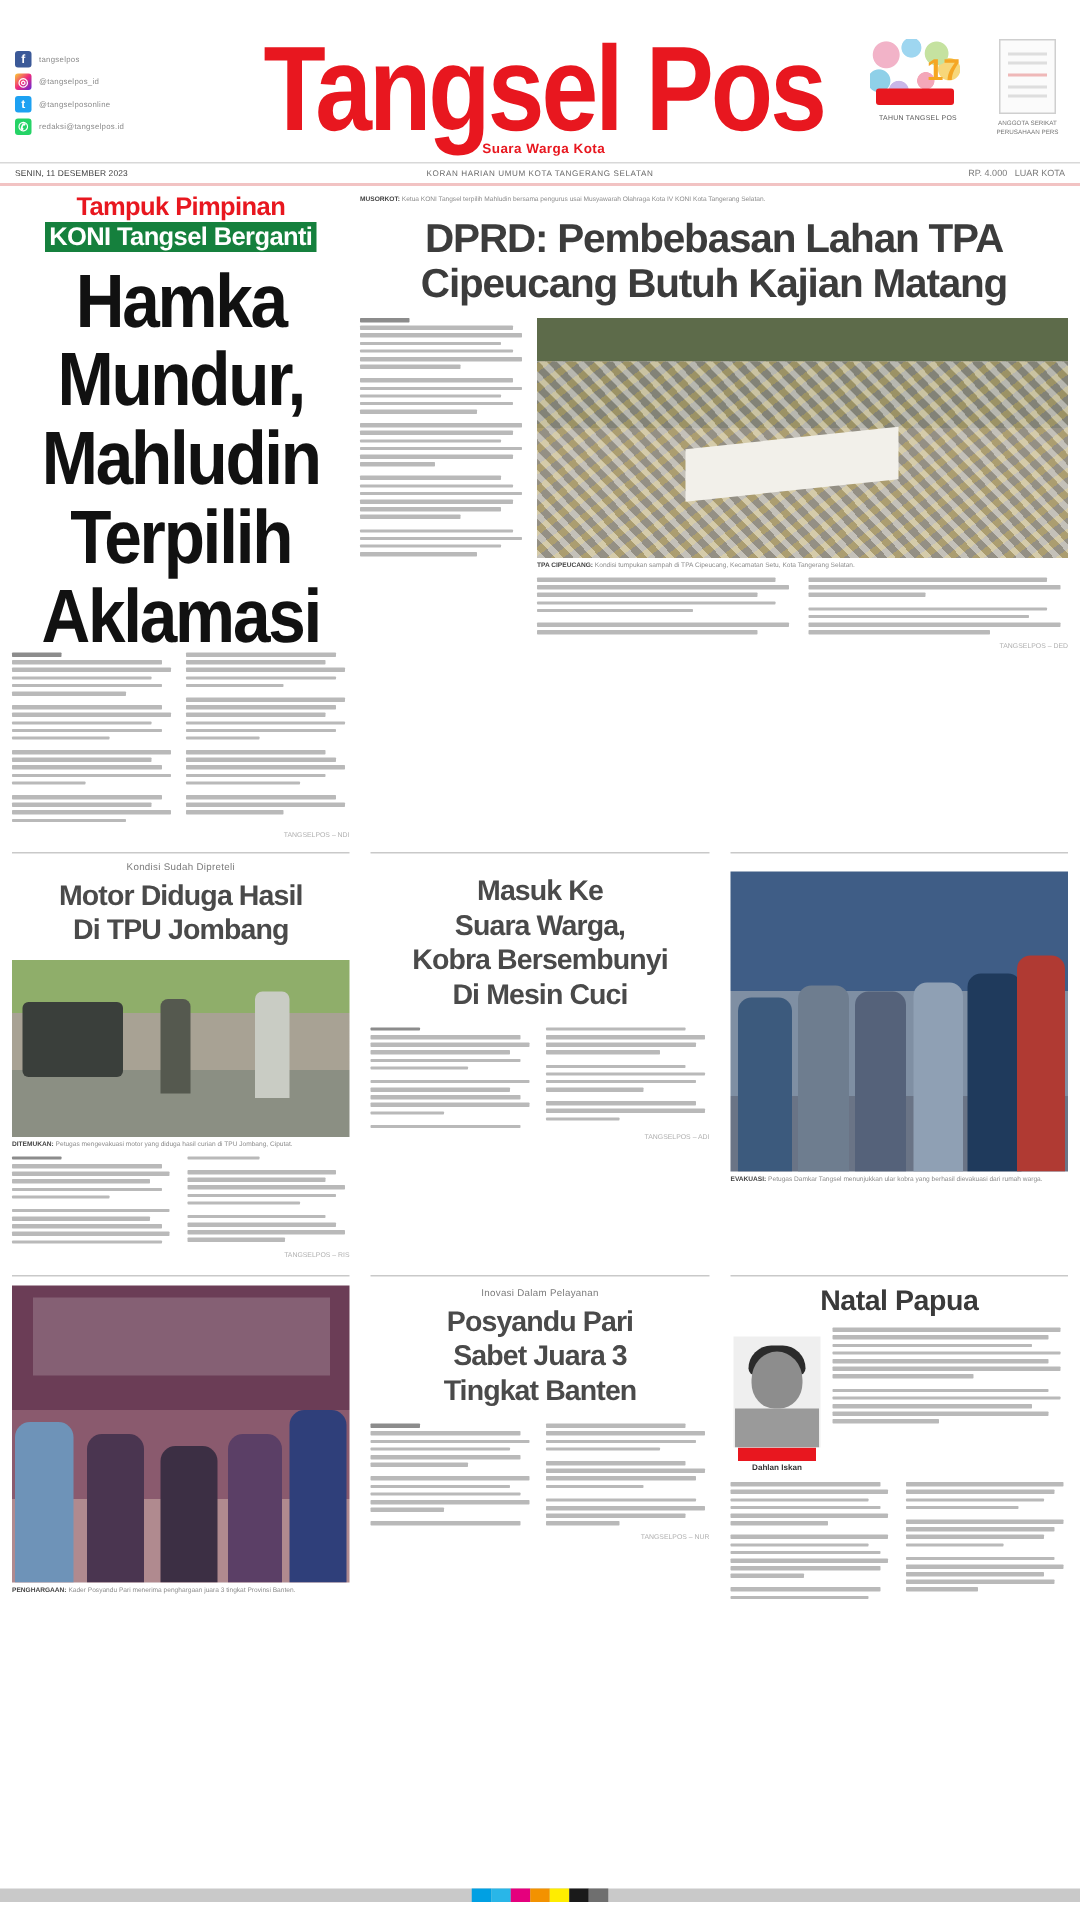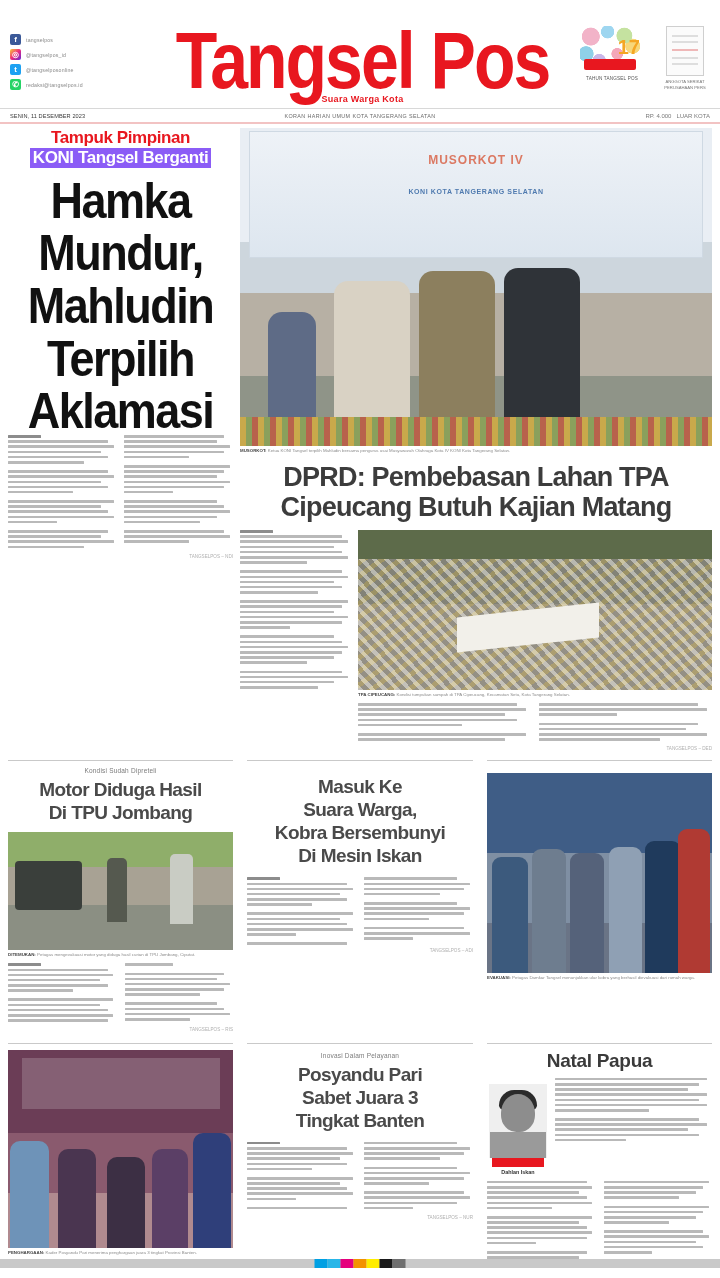--- a/index.html
+++ b/index.html
@@ -79,21 +79,21 @@
   .ftext i.s30 { width:30%; }
   .ftext i.dark { background:#8c8c8c; }
   .para-gap { height:4px; }
 
   
   .lead-col { width:232px; flex:0 0 232px; padding-right:7px; }
   .kicker-red {
     color:#e8171f; font-weight:bold; font-size:17px; line-height:20px;
     text-align:center; letter-spacing:-.4px; font-family:"Liberation Sans",sans-serif;
   }
-  .kicker-red .ln2 { background:#8b5cf6; color:#fff; display:inline-block; padding:0 3px; }
+  .kicker-red .ln2 { background:#15803d; color:#fff; display:inline-block; padding:0 3px; }
   .lead-head {
     margin-top:6px; text-align:center; color:#111;
     font-family:"Liberation Sans",sans-serif; font-weight:bold;
     font-size:45px; line-height:47px; letter-spacing:-1.5px;
     transform:scaleY(1.12); transform-origin:top center;
   }
   .lead-body { margin-top:26px; display:flex; gap:7px; }
   .lead-body > div { flex:1; }
 
   .rule { height:1px; background:#c9c9c9; margin:7px 0 6px 0; }
@@ -305,30 +305,20 @@
             <i class="s92"></i>
               <i class="s97"></i>
               <i class="s60"></i>
           </div>
         </div>
         <div class="byline">TANGSELPOS – NDI</div>
       </div>
 
       <div style="flex:1">
 
-        <div class="photo ph-konimain" style="height:318px">
-          <div class="banner"></div>
-          <div class="btitle">MUSORKOT IV</div>
-          <div class="bsub">KONI KOTA TANGERANG SELATAN</div>
-          <div class="person" style="left:20%;width:16%;height:52%;background:#d9d2c4"></div>
-          <div class="person" style="left:38%;width:16%;height:55%;background:#8c7f5e"></div>
-          <div class="person" style="left:56%;width:16%;height:56%;background:#2f3338"></div>
-          <div class="person" style="left:6%;width:10%;height:42%;background:#5e6b86"></div>
-          <div class="flowers"></div>
-        </div>
         <div class="cap">
           <b>MUSORKOT:</b>
           <span>Ketua KONI Tangsel terpilih Mahludin bersama pengurus usai Musyawarah Olahraga Kota IV KONI Kota Tangerang Selatan.</span>
         </div>
 
         <div class="main-head" style="margin-top:8px">
           <div>DPRD: Pembebasan Lahan TPA</div>
           <div>Cipeucang Butuh Kajian Matang</div>
         </div>
 
@@ -446,21 +436,21 @@
         </div>
         <div class="byline">TANGSELPOS – RIS</div>
       </div>
 
       <div class="mid-col">
         <div class="rule"></div>
         <div class="sub-head" style="margin-top:14px">
           <div>Masuk Ke</div>
           <div>Suara Warga,</div>
           <div>Kobra Bersembunyi</div>
-          <div>Di Mesin Iskan</div>
+          <div>Di Mesin Cuci</div>
         </div>
         <div class="two-col ftext" style="margin-top:10px">
           <i class="s30 dark"></i>
             <i class="s92"></i>
             <i class="s97"></i>
             <i class="s85"></i>
             <i class="s92"></i>
             <i class="s60"></i>
           <div class="para-gap"></div>
           <i class="s97"></i>

